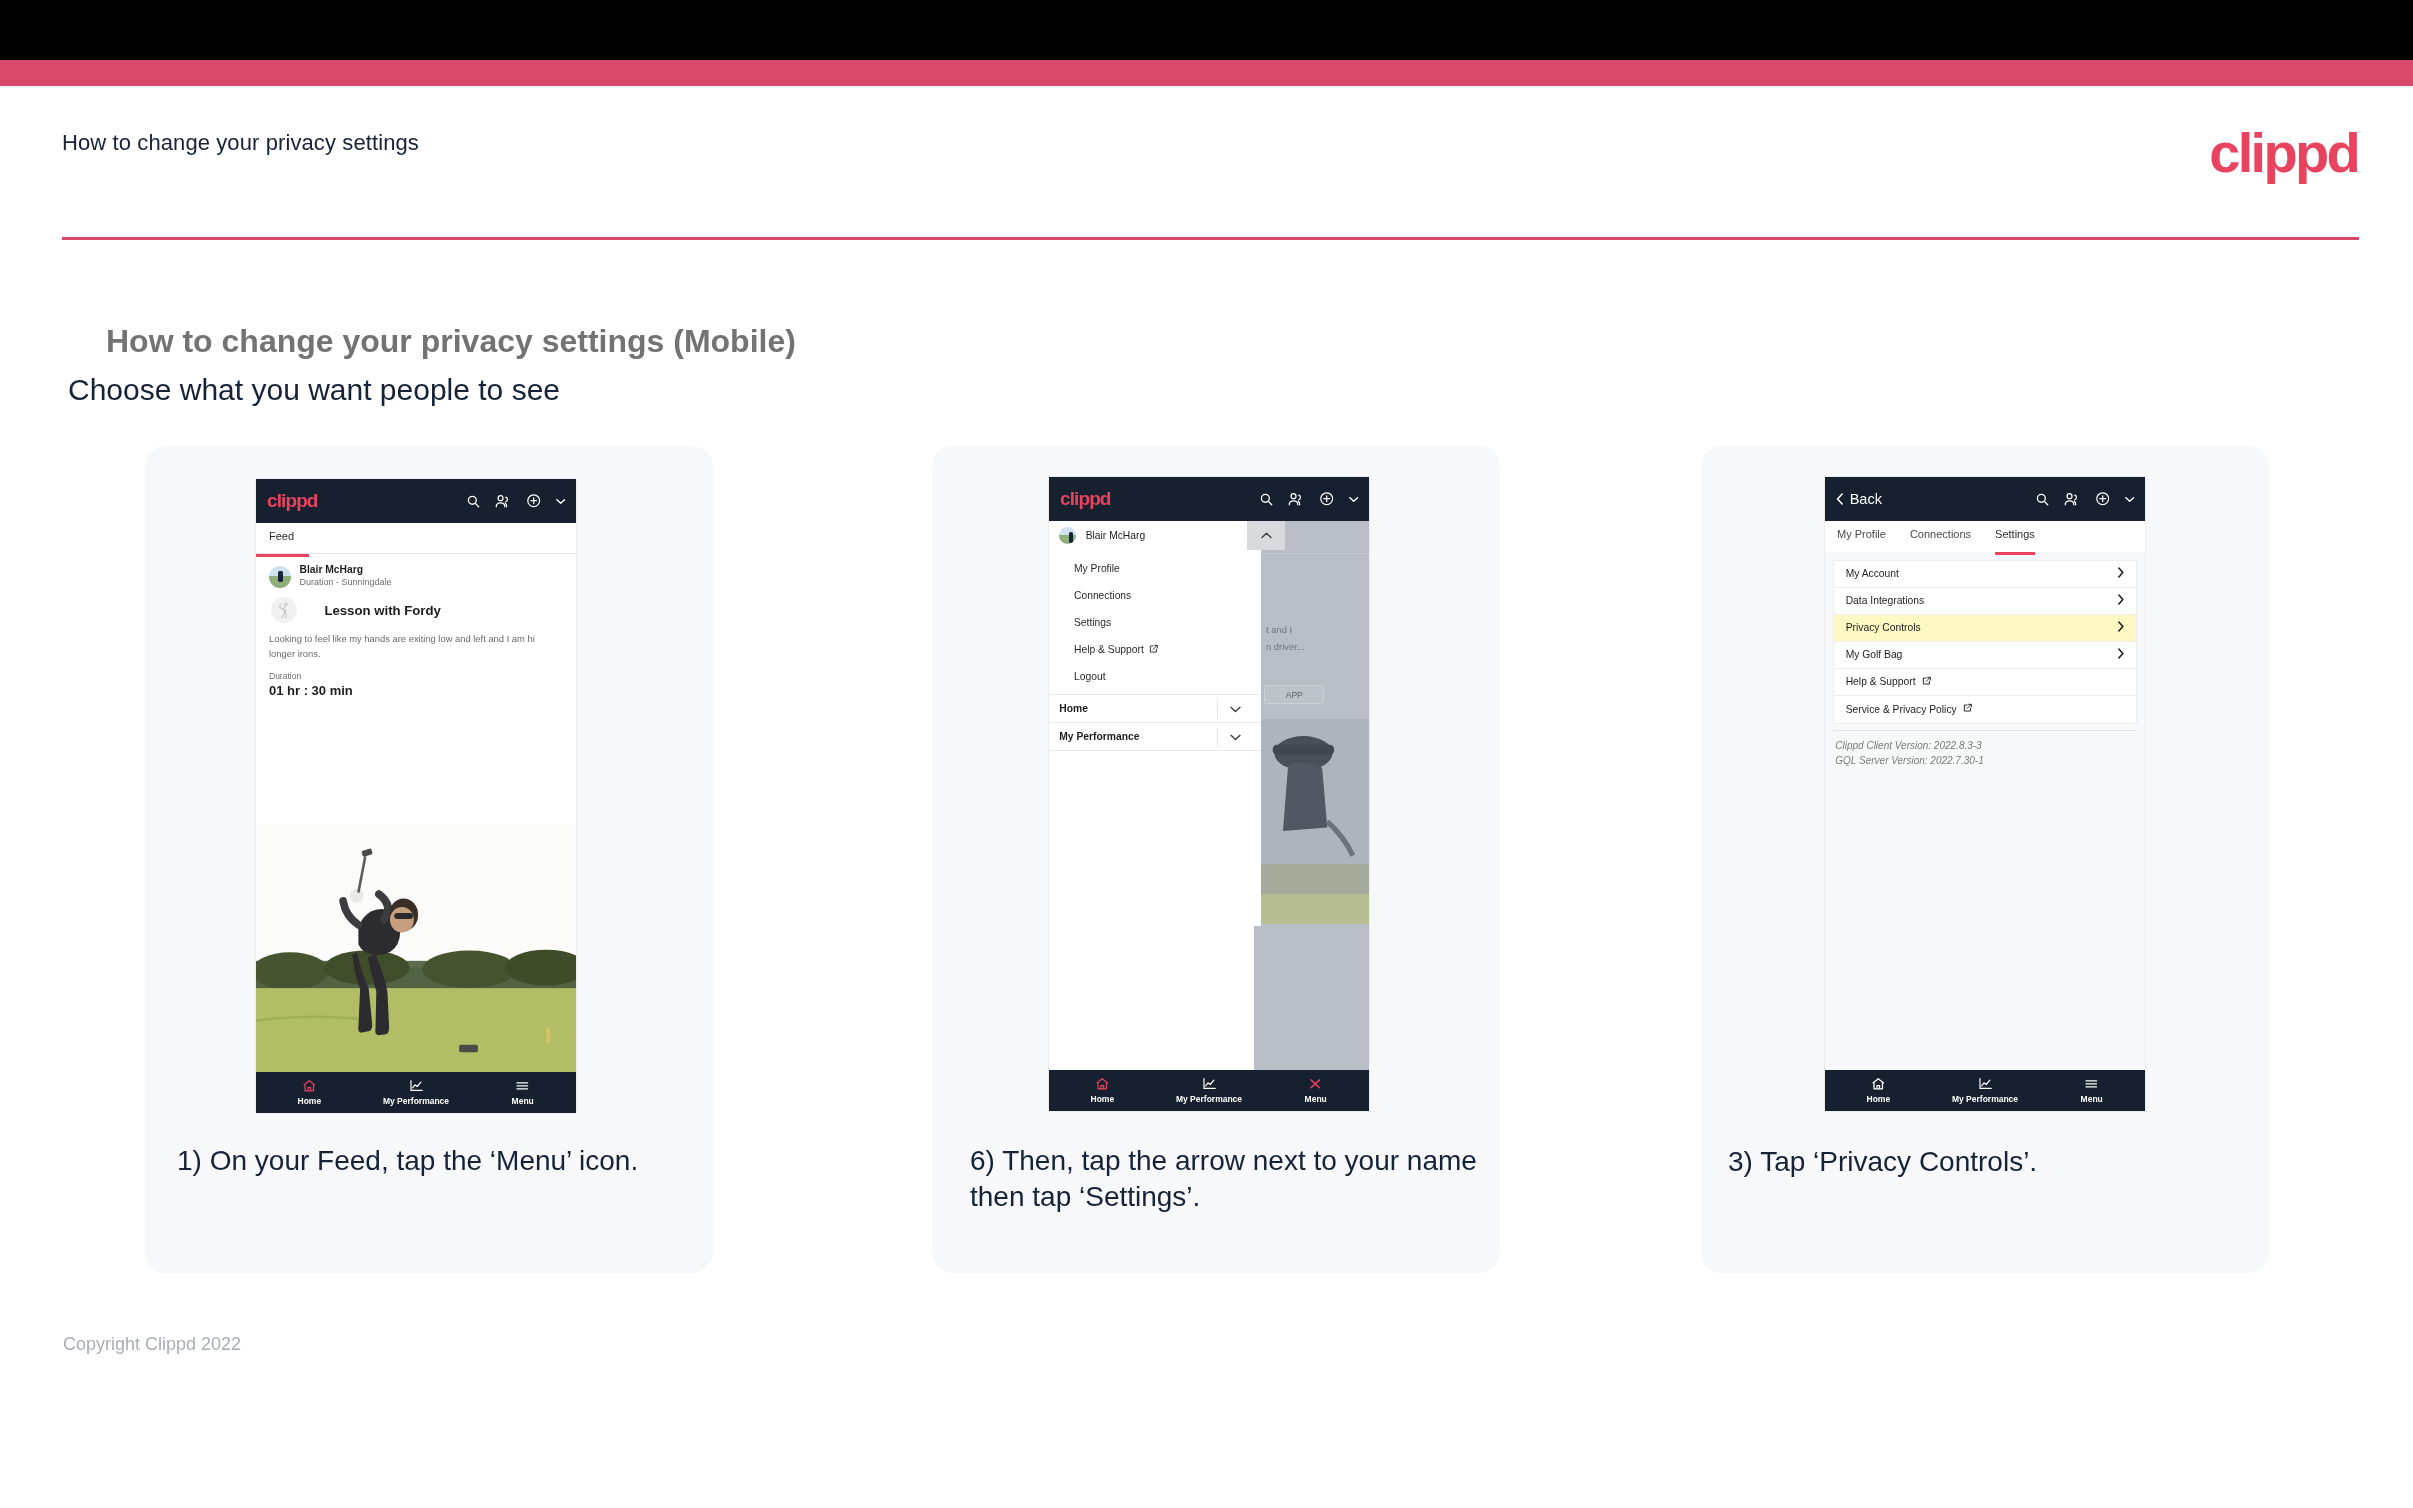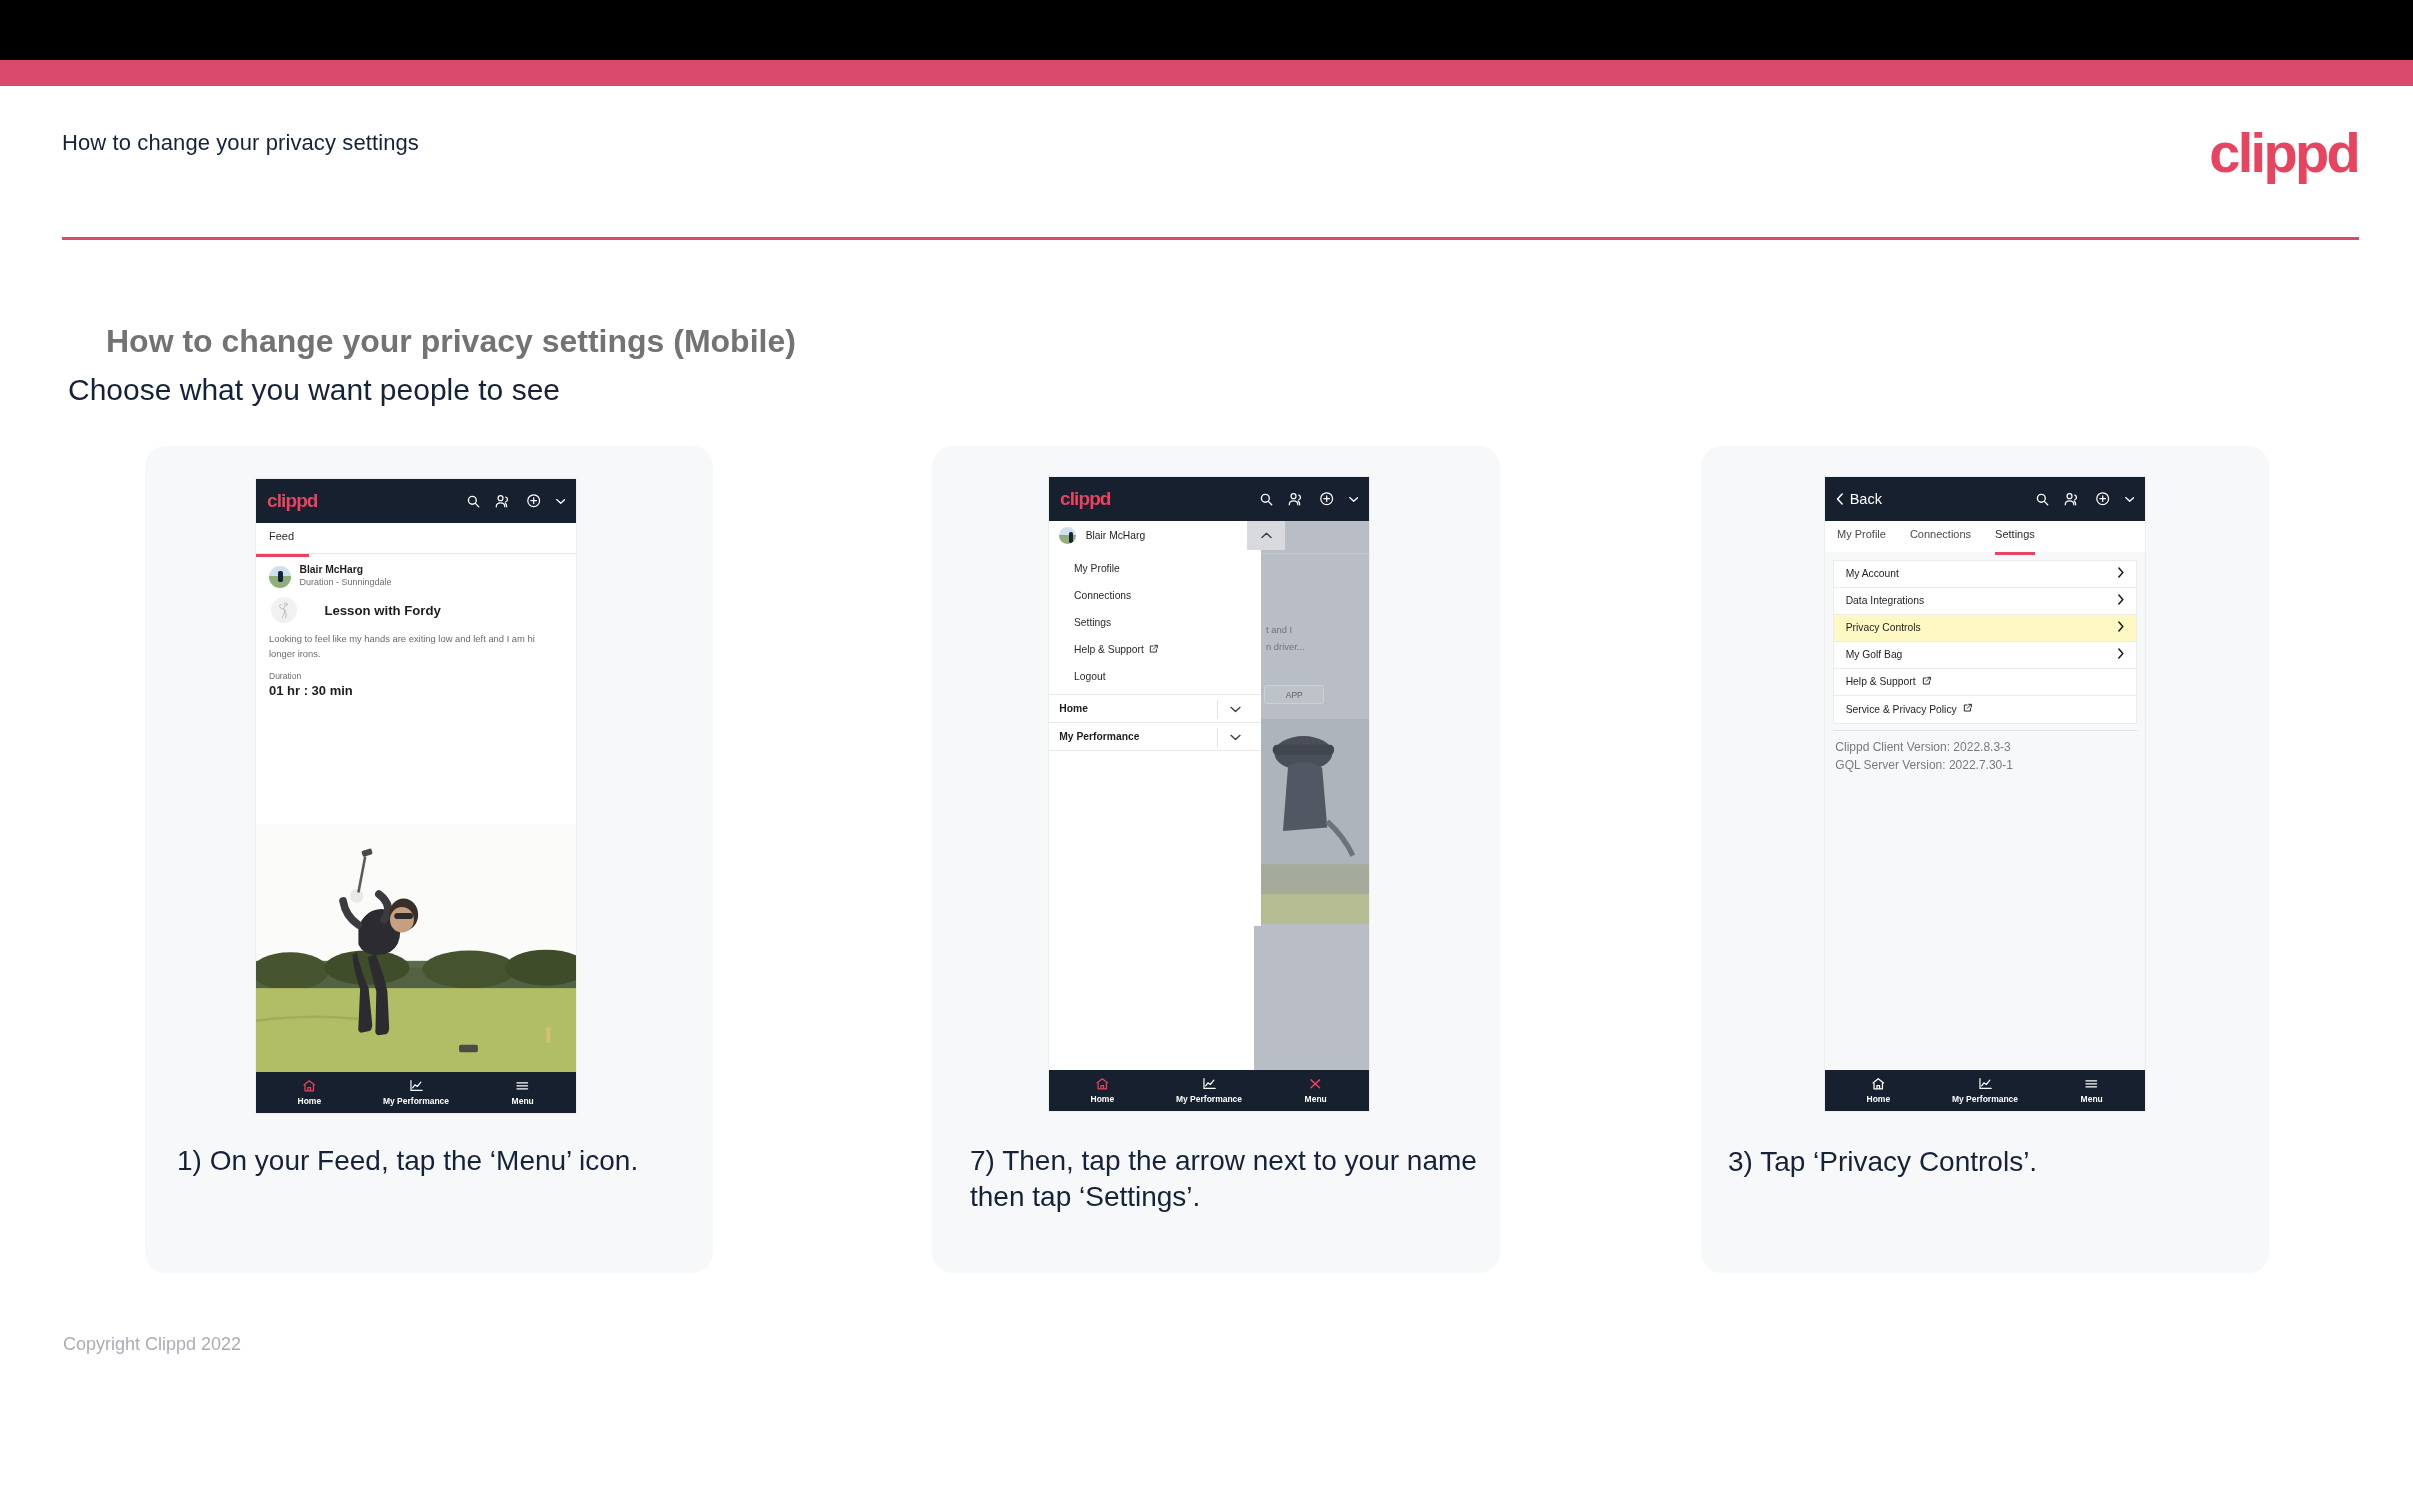--- a/index.html
+++ b/index.html
@@ -156,21 +156,21 @@
   .settings-wrap { padding:7.7px 7.7px 0 7.7px; }
   .set-list { background:#fff; border:0.9px solid #ececec;text-align:right; }
   .set-row {
     height:27px; display:flex; align-items:center; padding:0 12px;
     font-size:10.3px; color:#1d1d1d; border-bottom:0.9px solid #ececec; position:relative;
   }
   .set-row:last-child { border-bottom:none; }
   .set-row.highlight { background:#fef9c3; }
   .set-row .chev-r { margin-left:auto; }
   .ver-sep { height:0.9px; background:#e3e3e3; margin:6.8px 7.7px 0 7.7px; }
-  .ver-txt { font-size:12px; color:#7a7a7a; padding:7.7px 0 0 10.3px; line-height:1.45; }
+  .ver-txt { font-size:10px; color:#7a7a7a; padding:7.7px 0 0 10.3px; line-height:1.45;font-style:italic; }
 
   .footer {
     position:absolute; left:63px; top:1334px;
     font-size:18px; color:#a9adb5;
   }
 </style>
 </head>
 <body>
 
 <div id="slide">
@@ -447,21 +447,21 @@
       </div>
       <div class="btm-item">
         <svg width="14.5" height="13.7" viewBox="0 0 22 20" stroke="#e8435f" stroke-width="2.2" stroke-linecap="round">
             <line x1="4.5" y1="4" x2="17.5" y2="16"></line>
             <line x1="17.5" y1="4" x2="4.5" y2="16"></line>
           </svg>
         <span class="btm-label">Menu</span>
       </div>
     </div>
   </div>
-  <div class="caption" id="cap2">7) Then, tap the arrow next to your name then tap ‘Settings’.</div>
+  <div class="caption" id="cap2">6) Then, tap the arrow next to your name then tap ‘Settings’.</div>
 
   <div class="card" id="card3"></div>
   <div class="phone" id="phone3" style="background:#f7f8f9;">
 
     <div class="app-bar">
       <span class="app-back">
         <svg width="7.7" height="12" viewBox="0 0 9 14" fill="none" stroke="#fff" stroke-width="1.8" stroke-linecap="round" stroke-linejoin="round">
             <polyline points="7.2,1.2 1.8,7 7.2,12.8"></polyline>
           </svg>
         <span>Back</span>

